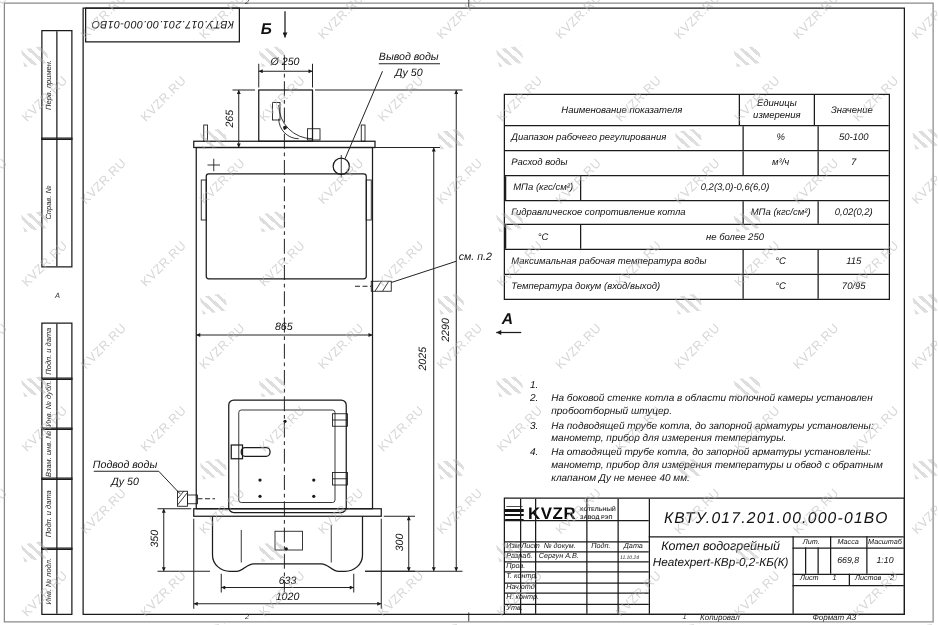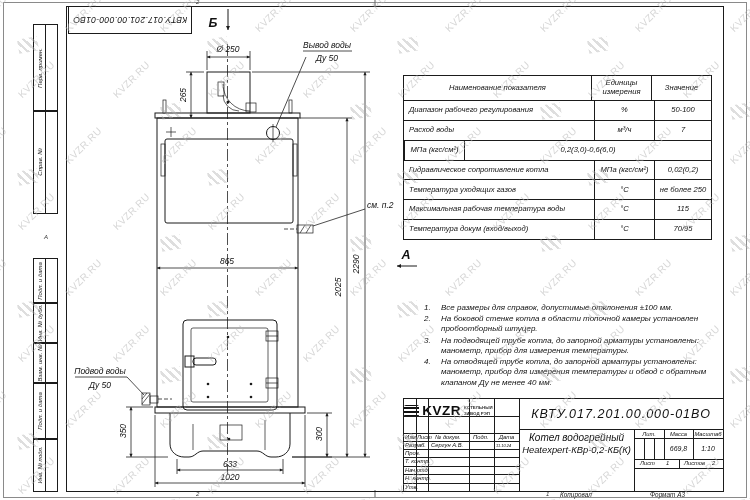--- a/index.html
+++ b/index.html
@@ -254,40 +254,38 @@
     <div class="srow">
       <div class="sc c2">МПа (кгс/см²)</div>
       <div class="sc c3">0,2(3,0)-0,6(6,0)</div>
     </div>
     <div class="srow">
       <div class="sc c1">Гидравлическое сопротивление котла</div>
       <div class="sc c2">МПа (кгс/см²)</div>
       <div class="sc c3">0,02(0,2)</div>
     </div>
     <div class="srow">
-      <div class="sc c1">Температура уходящих газов</div>
       <div class="sc c2">°С</div>
       <div class="sc c3">не более 250</div>
     </div>
     <div class="srow">
       <div class="sc c1">Максимальная рабочая температура воды</div>
       <div class="sc c2">°С</div>
       <div class="sc c3">115</div>
     </div>
     <div class="srow">
       <div class="sc c1">Температура докум (вход/выход)</div>
       <div class="sc c2">°С</div>
       <div class="sc c3">70/95</div>
     </div>
   </div>
 
   <div class="abs notes">
     <div class="nrow">
       <span class="nnum">1.</span>
-      <span class="ntext">Все размеры для справок, допустимые отклонения ±100 мм.</span>
     </div>
     <div class="nrow">
       <span class="nnum">2.</span>
       <span class="ntext">На боковой стенке котла в области топочной камеры установлен пробоотборный штуцер.</span>
     </div>
     <div class="nrow">
       <span class="nnum">3.</span>
       <span class="ntext">На подводящей трубе котла, до запорной арматуры установлены: манометр, прибор для измерения температуры.</span>
     </div>
     <div class="nrow">

